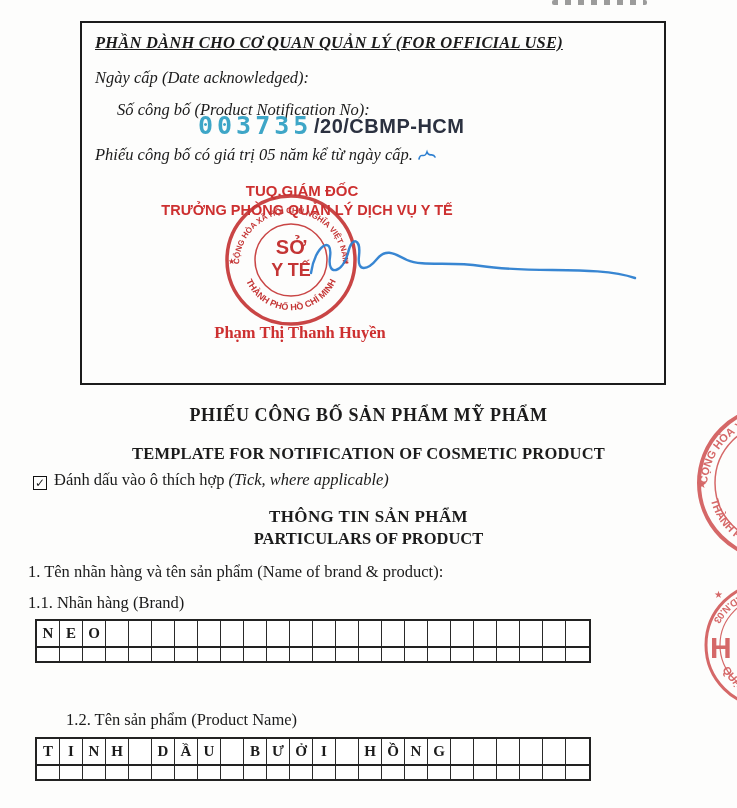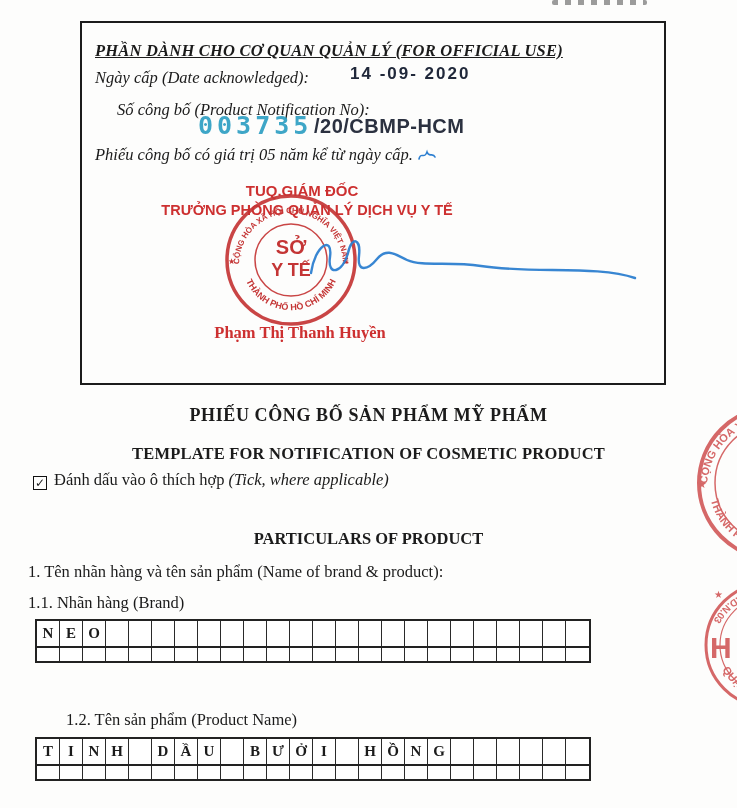--- a/index.html
+++ b/index.html
@@ -16,21 +16,21 @@
     opacity:.5; border-radius:2px;
   }
   
   .official-box {
     position:absolute; left:80px; top:21px; width:586px; height:364px;
     border:2px solid #1c1c1c;
   }
   .box-header {
     position:absolute; left:13px; top:10px;
     font-style:italic; font-weight:bold; font-size:16.5px;
-    text-decoration:underline; letter-spacing:.2px;margin-top:8px;
+    text-decoration:underline; letter-spacing:.2px;
   }
   .date-label   { position:absolute; left:13px; top:45px;  font-style:italic; font-size:16.5px; }
   .date-stamp   {
     position:absolute; left:268px; top:41px;
     font-family:"Liberation Sans", sans-serif; font-weight:bold; font-size:17px;
     letter-spacing:2px; color:#20283a;
   }
   .notif-label  { position:absolute; left:7px; top:77px;  font-style:italic; font-size:16.5px;margin-left:28px; }
   .notif-number {
     position:absolute; left:116px; top:88px;
@@ -97,21 +97,20 @@
 <body>
 
 <div class="page">
 
   <div class="top-artifact"></div>
 
   <div class="official-box">
     <div class="box-header">PHẦN DÀNH CHO CƠ QUAN QUẢN LÝ (FOR OFFICIAL USE)</div>
 
     <div class="date-label">Ngày cấp (Date acknowledged):</div>
-    <div class="date-stamp">14 -09- 2020</div>
 
     <div class="notif-label">Số công bố (Product Notification No):</div>
     <div class="notif-number">003735</div>
     <div class="notif-suffix">/20/CBMP-HCM</div>
 
     <div class="validity-line">
       <span>Phiếu công bố có giá trị 05 năm kể từ ngày cấp.</span><span class="blue-squiggle-icon"><svg width="20" height="14" viewBox="0 0 20 14">
             <path d="M 2,11 C 4,3 7,12 10,4 C 12,10 16,4 18,9" fill="none" stroke="#2d7fd0" stroke-width="1.6" stroke-linecap="round"></path>
           </svg></span>
     </div>
@@ -146,20 +145,21 @@
   </div>
 
   <div class="title-vi">PHIẾU CÔNG BỐ SẢN PHẨM MỸ PHẨM</div>
   <div class="title-en">TEMPLATE FOR NOTIFICATION OF COSMETIC PRODUCT</div>
 
   <div class="tick-line">
     <span class="checkbox-box">✓</span><span>Đánh dấu vào ô thích hợp</span>
     <span class="tick-en">(Tick, where applicable)</span>
   </div>
 
+  <div class="section-vi">THÔNG TIN SẢN PHẨM</div>
   <div class="section-en">PARTICULARS OF PRODUCT</div>
 
   <div class="item1-label">1. Tên nhãn hàng và tên sản phẩm (Name of brand &amp; product):</div>
 
   <div class="brand-label">1.1. Nhãn hàng (Brand)</div>
   <div class="char-grid brand-grid">
       <div class="grid-row r0">
         <div class="grid-cell">N</div>
         <div class="grid-cell">E</div>
         <div class="grid-cell">O</div>

